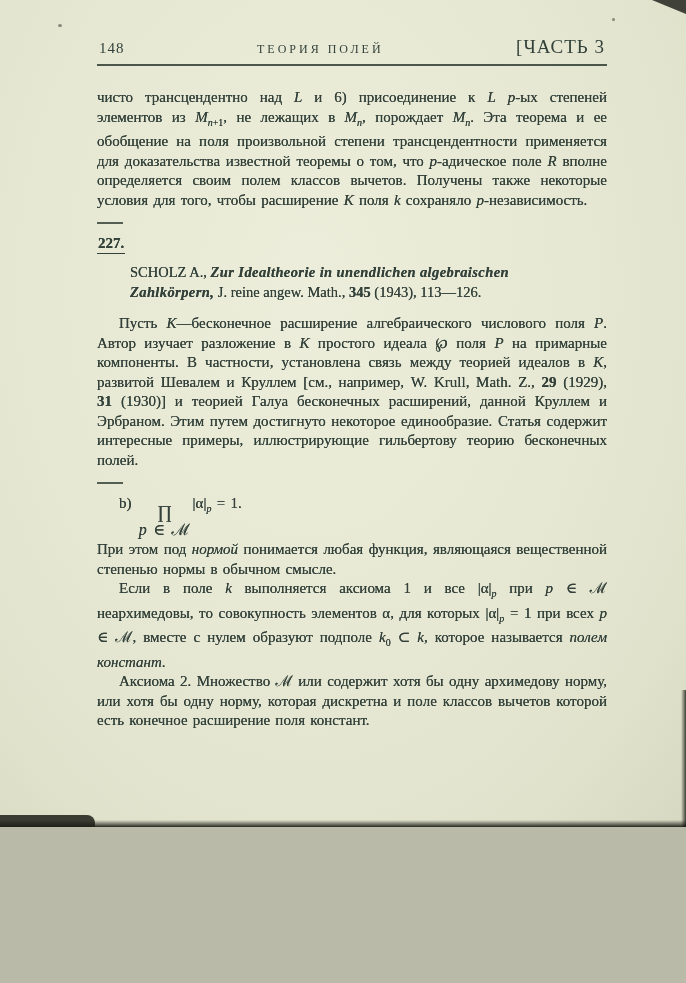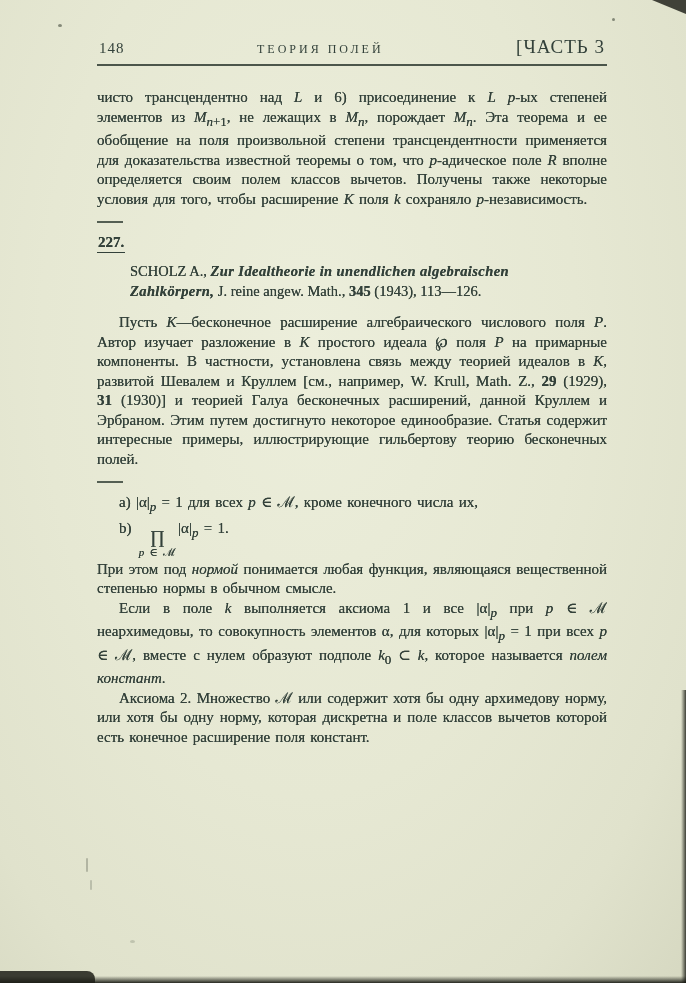--- a/index.html
+++ b/index.html
@@ -1,18 +1,18 @@
 <!DOCTYPE html>
 <html><head>
 <meta charset="utf-8">
 <style>
   html,body{margin:0;padding:0;background:#b9baa8;}
   .page{
     position:relative;
-    width:686px;height:983px;
+    width:686px;height:827px;
     box-sizing:border-box;
     overflow:hidden;
     background:
       radial-gradient(ellipse at 45% 35%, #eceedb 0%, #e6e8d3 50%, #e0e2cc 80%, #d6d8c1 100%);
     font-family:"Liberation Serif","DejaVu Serif",serif;
     color:#33413a;
     padding:36px 79px 0 97px;
   }
   .content{width:510px;}
   .pg-header{
@@ -57,22 +57,22 @@
   .item{
     font-size:15px;line-height:19.5px;margin-left:22px;
     text-shadow:0 0 .4px currentColor;word-spacing:1.5px;
   }
   .item.tall{margin:2px 0 2px 22px;}
   .prodwrap{
     display:inline-flex;flex-direction:column;align-items:center;
     vertical-align:-10px;line-height:1;margin:0 2px;
   }
   .prodsym{font-size:18px;}
-  .prodsub{font-size:11px;letter-spacing:.5px;margin-top:1px;}
-  sub{font-size:13px;}
+  .prodsub{font-size:16px;letter-spacing:.5px;margin-top:1px;}
+  sub{font-size:10px;}
   
   .corner-tr{position:absolute;top:0;right:0;width:34px;height:14px;
     background:#23251d;clip-path:polygon(100% 0,0 0,100% 100%);opacity:.85;}
   .edge-right{position:absolute;top:690px;bottom:0;right:0;width:5px;
     background:linear-gradient(to left,rgba(22,24,18,.8),rgba(22,24,18,0));}
   .edge-bottom{position:absolute;left:0;right:0;bottom:0;height:7px;
     background:linear-gradient(to top,rgba(18,20,14,.9),rgba(18,20,14,0));}
   .blob-bl{position:absolute;left:0;bottom:0;width:95px;height:12px;
     background:#1d1f17;border-radius:0 8px 0 0;opacity:.85;}
   .speck{position:absolute;background:rgba(52,60,48,.55);border-radius:50%;}
@@ -100,21 +100,20 @@
       <div class="sep"></div>
       <div class="entry-no">
         <span>227.</span>
       </div>
       <div class="citation">SCHOLZ A., <span class="wtitle">Zur Idealtheorie in unendlichen algebraischen Zahlkörpern,</span> J. reine angew. Math., <b>345</b> (1943), 113—126.</div>
       <p class="par">Пусть <i>K</i>—бесконечное расширение алгебраического числового поля <i>P</i>. Автор изучает разложение в <i>K</i> простого идеала ℘ поля <i>P</i> на примарные компоненты. В частности, установлена связь между теорией идеалов в <i>K</i>, развитой Шевалем и Круллем [см., например, W. Krull, Math. Z., <b>29</b> (1929), <b>31</b> (1930)] и теорией Галуа бесконечных расширений, данной Круллем и Эрбраном. Этим путем достигнуто некоторое единообразие. Статья содержит интересные примеры, иллюстрирующие гильбертову теорию бесконечных полей.</p>
     </section>
 
     <section class="entry">
       <div class="sep"></div>
-      <p class="item">a) |α|<sub><i>p</i></sub> = 1 для всех <i>p</i> ∈ ℳ, кроме конечного числа их,</p>
       <p class="item tall">b) <span class="prodwrap">
             <span class="prodsym">∏</span>
             <span class="prodsub"><i>p</i> ∈ ℳ</span>
           </span>|α|<sub><i>p</i></sub> = 1.</p>
       <p class="par noind">При этом под <i>нормой</i> понимается любая функция, являющаяся вещественной степенью нормы в обычном смысле.</p>
       <p class="par">Если в поле <i>k</i> выполняется аксиома 1 и все |α|<sub><i>p</i></sub> при <i>p</i> ∈ ℳ неархимедовы, то совокупность элементов α, для которых |α|<sub><i>p</i></sub> = 1 при всех <i>p</i> ∈ ℳ, вместе с нулем образуют подполе <i>k</i><sub>0</sub> ⊂ <i>k</i>, которое называется <i>полем констант</i>.</p>
       <p class="par">Аксиома 2. Множество ℳ или содержит хотя бы одну архимедову норму, или хотя бы одну норму, которая дискретна и поле классов вычетов которой есть конечное расширение поля констант.</p>
     </section>
 
   </div>

